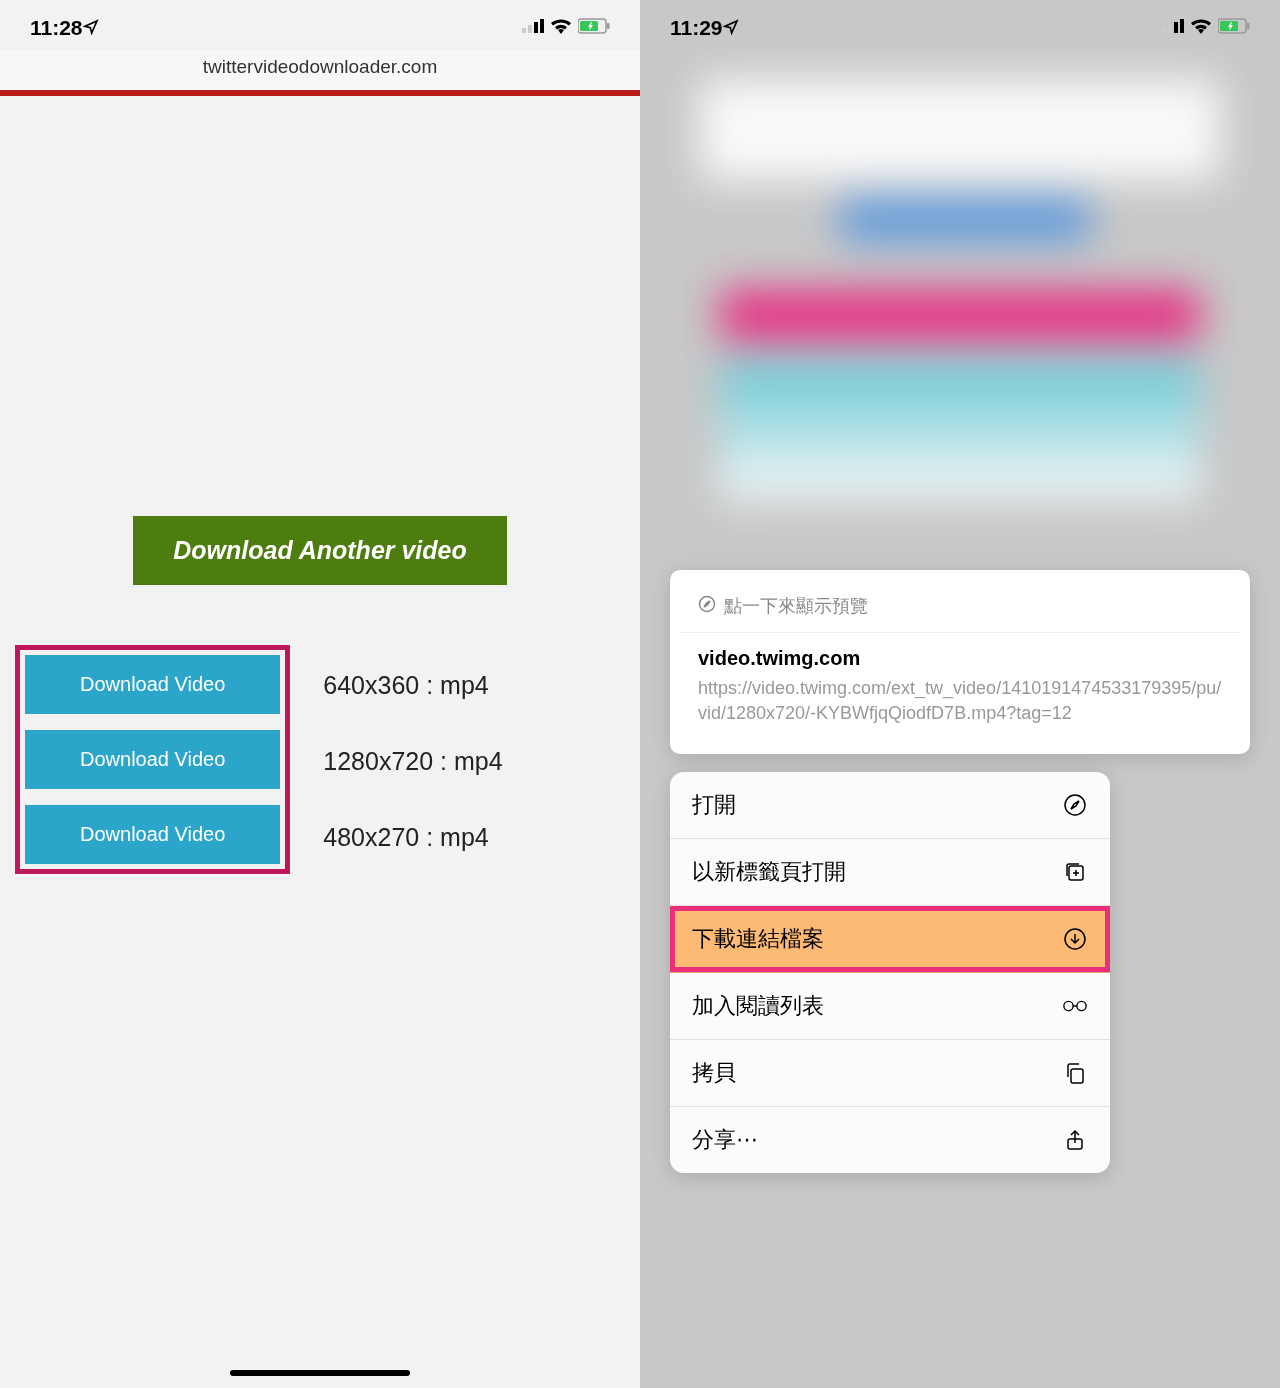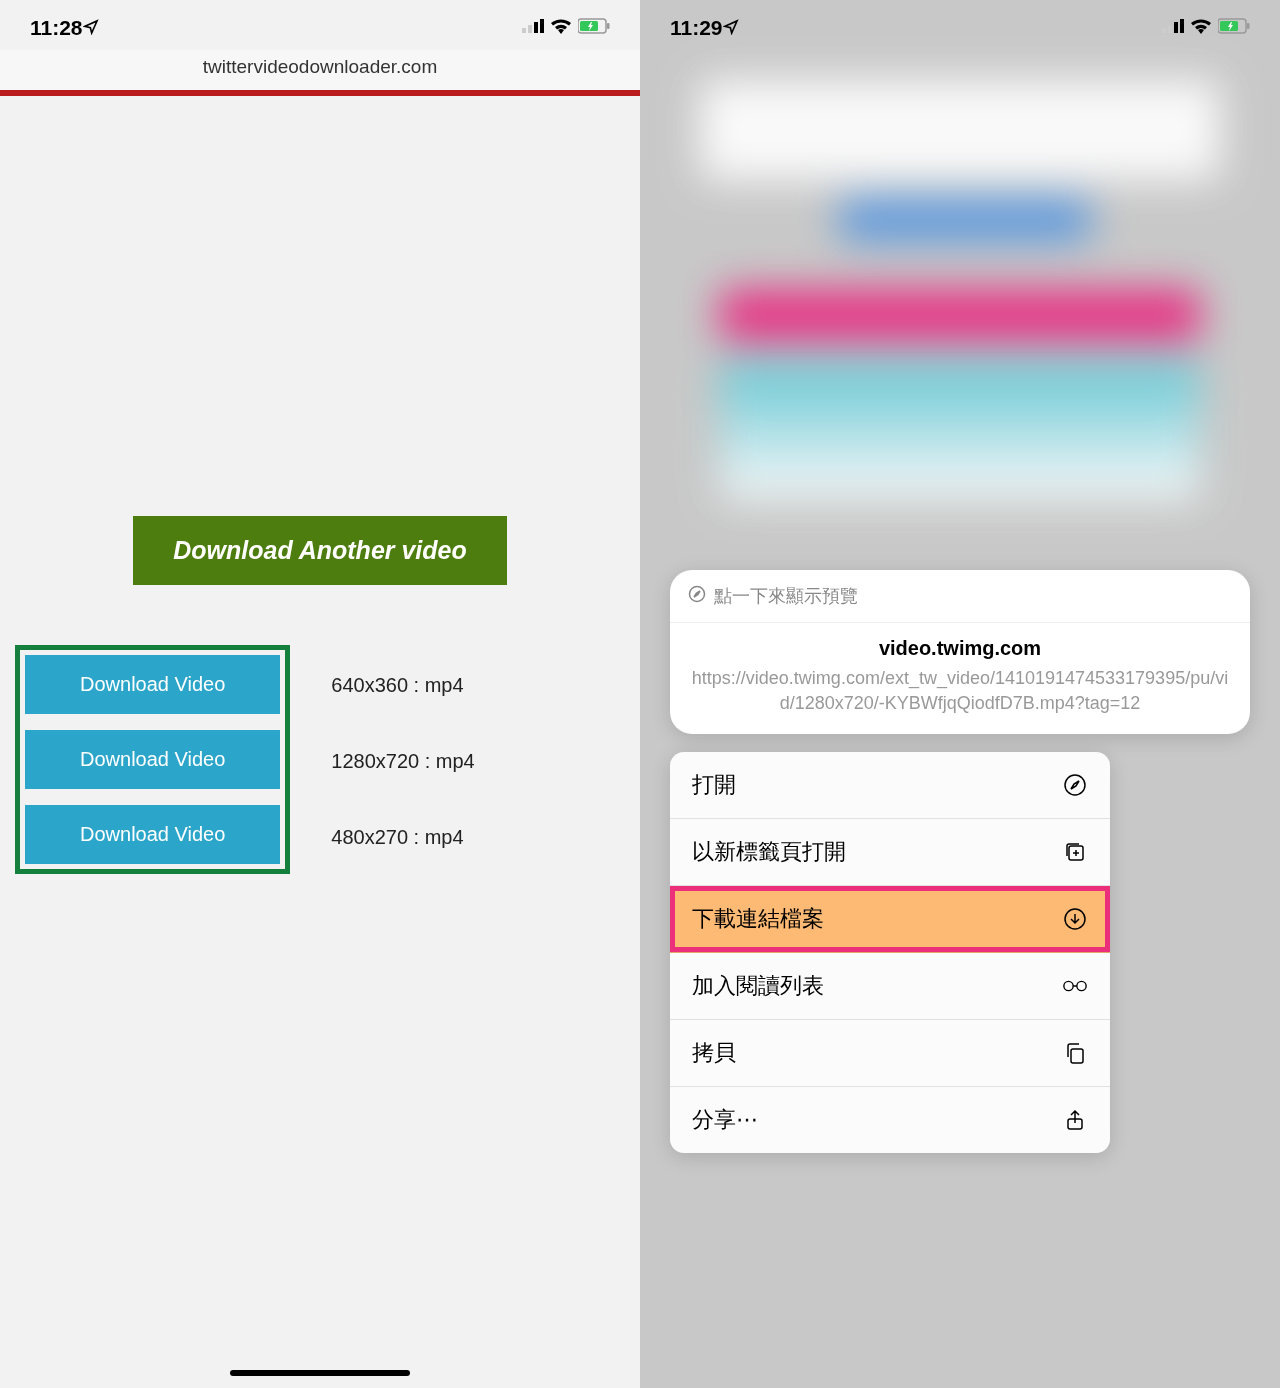--- a/index.html
+++ b/index.html
@@ -11,40 +11,40 @@
     .screen-left { background: #f2f2f2; }
     .status-bar { display: flex; justify-content: space-between; align-items: center; padding: 12px 30px 6px; height: 50px; }
     .status-time { font-size: 21px; font-weight: 600; color: #000; display: flex; align-items: center; gap: 0; }
     .status-icons { display: flex; align-items: center; gap: 6px; }
     
     .url-bar { text-align: center; padding: 6px 0 12px; font-size: 19px; color: #333; background: #f7f7f7; border-bottom: 6px solid #b91c1c; }
     
     .left-content { padding: 0 20px; }
     .download-another { background: #4d7c0f; color: #fff; font-size: 25px; font-weight: 700; font-style: italic; padding: 20px 40px; margin: 420px auto 60px; display: block; width: fit-content; border: none; cursor: pointer; }
     
-    .highlight-box { border: 5px solid #15803d; padding: 5px; margin-right: 19px; display: inline-block; vertical-align: top; }
+    .highlight-box { border: 5px solid #be185d; padding: 5px; margin-right: 11px; display: inline-block; vertical-align: top; }
     .download-row-wrapper { display: flex; align-items: flex-start; margin-left: -5px; }
     .download-buttons-col { display: flex; flex-direction: column; gap: 16px; }
     .download-btn { background: #2ba5c9; color: #fff; font-size: 20px; padding: 18px 55px; border: none; cursor: pointer; white-space: nowrap; }
     .labels-col { display: flex; flex-direction: column; gap:16px; padding-top: 10px; margin-left: 22px;}
-    .res-label { font-size: 20px; color: #222; height: 60px; display:flex; align-items:center;}
+    .res-label { font-size: 25px; color: #222; height: 60px; display:flex; align-items:center;}
     
     .home-indicator { position: absolute; bottom: 12px; left: 50%; transform: translateX(-50%); width: 180px; height: 6px; background: #000; border-radius: 3px; }
     
     
     .screen-right { background: #c8c8c8; }
     .blur-bg { position: absolute; inset: 0; filter: blur(20px); opacity: 0.9; }
     .blur-bg .blur-white { position:absolute; top:80px; left:60px; right:60px; height:100px; background:#fff; border-radius:8px;}
     .blur-bg .blur-blue { position:absolute; top:200px; left:200px; width:250px; height:40px; background:#4a90e0; border-radius:6px;}
     .blur-bg .blur-pink { position:absolute; top:290px; left:80px; right:80px; height:50px; background:#e91e7a; border-radius:6px;}
     .blur-bg .blur-teal { position:absolute; top:360px; left:80px; right:80px; height:140px; background:linear-gradient(#59c6d4, #fff); border-radius:6px;}
     
     .right-content { position: relative; z-index: 2; }
     
-    .preview-card { background: #fff; border-radius: 22px; margin: 520px 30px 0; padding: 0; overflow: hidden; box-shadow: 0 4px 20px rgba(0,0,0,0.15); text-align: center; }
+    .preview-card { background: #fff; border-radius: 10px; margin: 520px 30px 0; padding: 10px; overflow: hidden; box-shadow: 0 4px 20px rgba(0,0,0,0.15); }
     .preview-hint { display: flex; align-items: center; gap: 8px; padding: 14px 18px; color: #888; font-size: 18px; border-bottom: 1px solid #eee; }
     .preview-url-box { padding: 14px 18px 18px; }
     .preview-domain { font-weight: 700; font-size: 20px; color: #000; margin-bottom: 6px; }
     .preview-full-url { font-size: 18px; color: #999; line-height: 1.4; word-break: break-all; }
     
     .context-menu { background: rgba(255,255,255,0.92); backdrop-filter: blur(10px); border-radius: 14px; margin: 18px 170px 0 30px; overflow: hidden; box-shadow: 0 4px 20px rgba(0,0,0,0.15); font-family: Liberation Serif, serif;}
     .menu-item { display: flex; justify-content: space-between; align-items: center; padding: 18px 22px; font-size: 22px; color: #000; border-bottom: 1px solid rgba(0,0,0,0.1); cursor: pointer; position: relative;}
     .menu-item:last-child { border-bottom: none; }
     .menu-item.highlighted { box-shadow: inset 0 0 0 5px #ec2f7a; background: #fdba74;}
     .menu-icon { width: 26px; height: 26px; display:flex; align-items:center; justify-content:center;}

